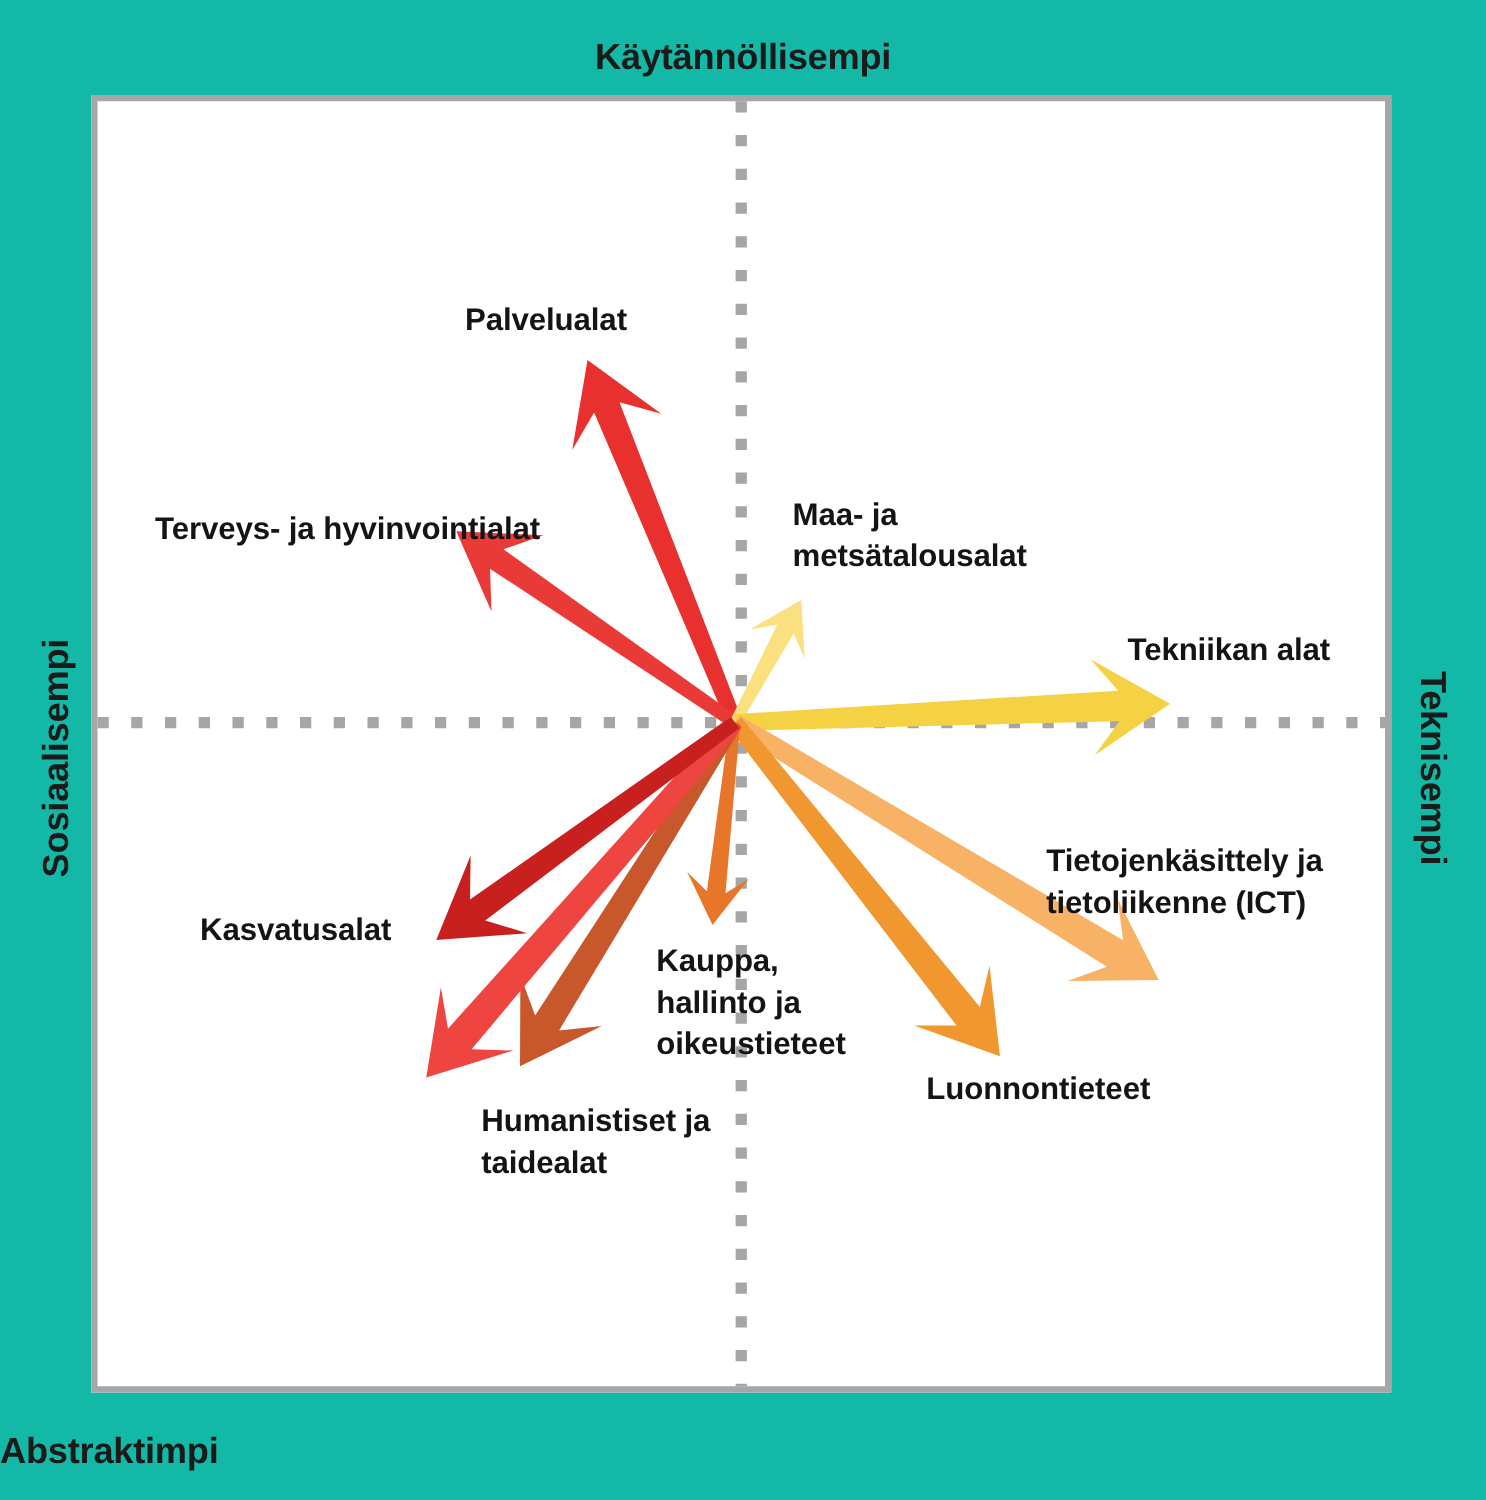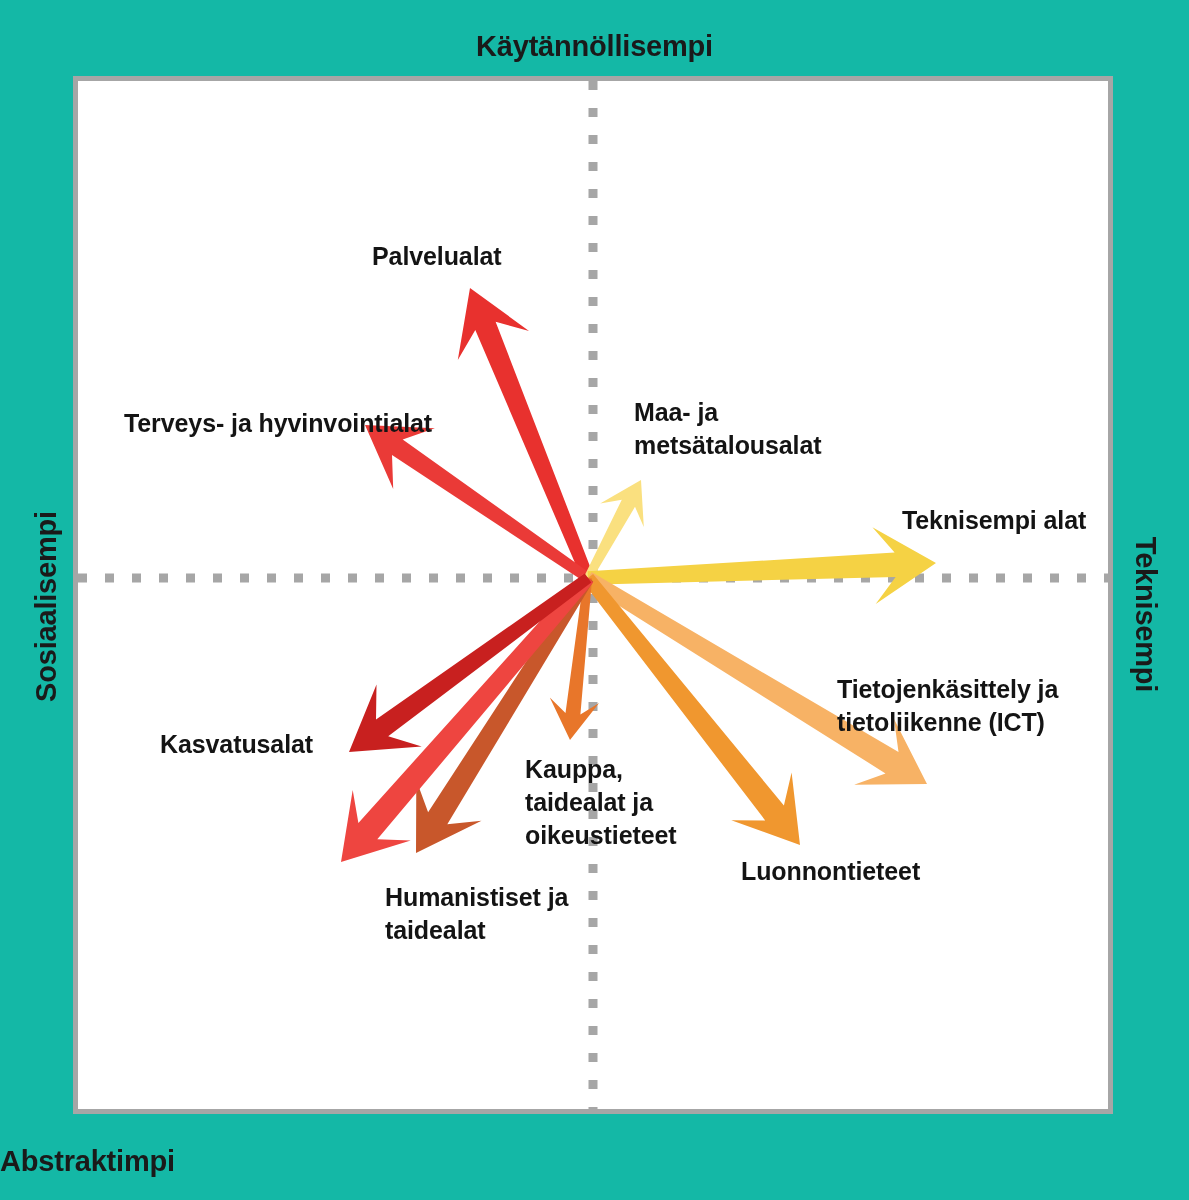--- a/index.html
+++ b/index.html
@@ -123,35 +123,35 @@
   <div class="sector-label" style="left:124px; top:407px;">
     <span>Terveys- ja hyvinvointialat</span>
   </div>
 
   <div class="sector-label" style="left:634px; top:396px;">
     <div>Maa- ja</div>
     <div>metsätalousalat</div>
   </div>
 
   <div class="sector-label" style="left:902px; top:504px;">
-    <span>Teknisempi alat</span>
+    <span>Tekniikan alat</span>
   </div>
 
   <div class="sector-label" style="left:837px; top:673px;">
     <div>Tietojenkäsittely ja</div>
     <div>tietoliikenne (ICT)</div>
   </div>
 
   <div class="sector-label" style="left:741px; top:855px;">
     <span>Luonnontieteet</span>
   </div>
 
   <div class="sector-label" style="left:525px; top:753px;">
     <div>Kauppa,</div>
-    <div>taidealat ja</div>
+    <div>hallinto ja</div>
     <div>oikeustieteet</div>
   </div>
 
   <div class="sector-label" style="left:385px; top:881px;">
     <div>Humanistiset ja</div>
     <div>taidealat</div>
   </div>
 
 
   <div class="sector-label" style="left:160px; top:728px;">

